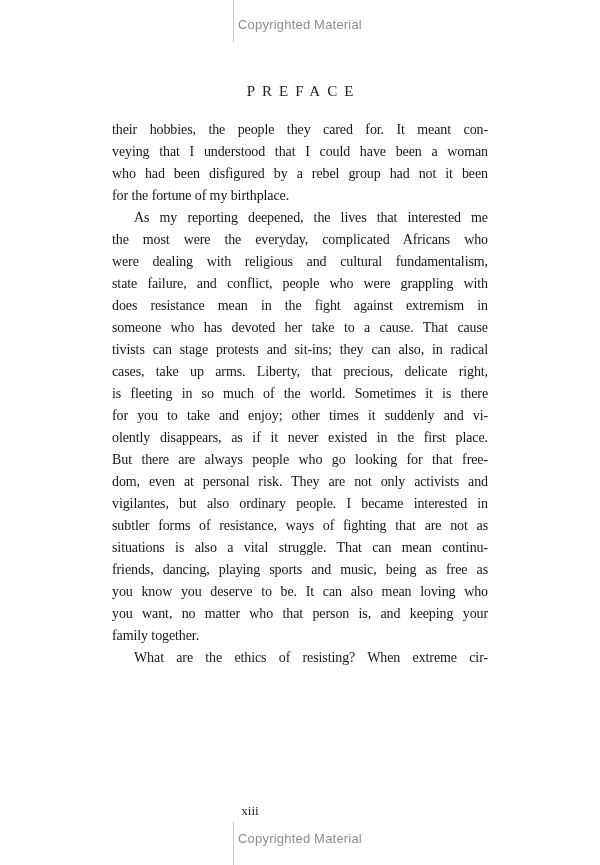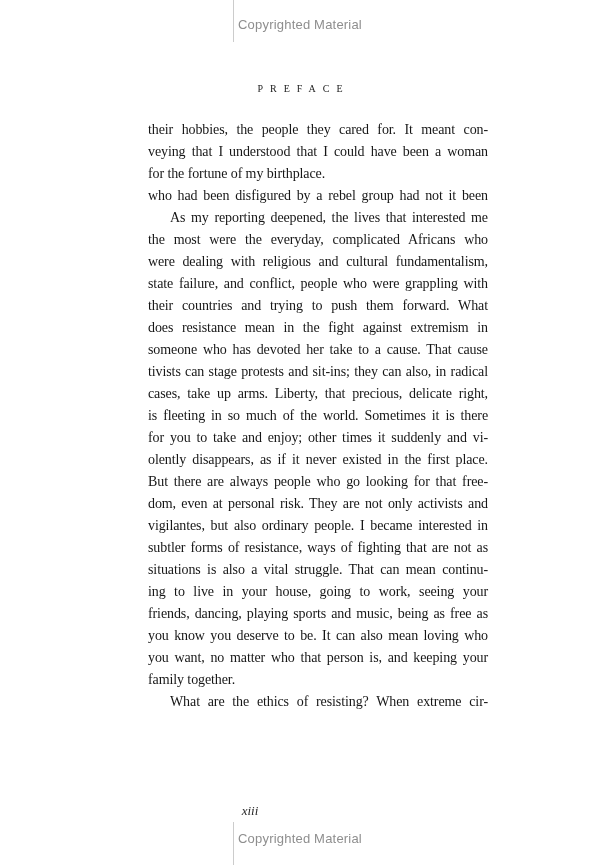--- a/index.html
+++ b/index.html
@@ -34,92 +34,88 @@
   .edge-line.bottom { top: 822px; height: 43px; }
   .preface-header {
     position: absolute;
     top: 83px;
     left: 0;
     width: 600px;
     margin: 0;
     text-align: center;
     font-family: "Liberation Serif", serif;
     font-weight: 400;
-    font-size: 10px;
+    font-size: 15px;
     letter-spacing: 7px;
     text-indent: 7px;
     color: #222222;
   }
   .body-text {
     position: absolute;
     left: 112px;
     top: 119px;
     width: 376px;
     font-size: 14px;
     line-height: 22px;
     letter-spacing: -0.1px;
     color: #161616;
   }
   .line {
     height: 22px;
     text-align: left;
     white-space: normal;
-    margin-left: 36px;
   }
   .line.justify {
     text-align: justify;
     text-align-last: justify;
   }
   .line.indent {
     text-indent: 22px;
     font-family: Liberation Serif, serif;
   }
   .page-number {
     position: absolute;
     top: 803px;
     left: 0;
     width: 500px;
     text-align: center;
     font-size: 13px;
-    font-style: italic;
     color: #2a2a2a;
   }
 </style>
 </head>
 <body>
 
 <div class="copyright top">Copyrighted Material</div>
 
 <div class="edge-line top"></div>
 
 <h1 class="preface-header">PREFACE</h1>
 
 <div class="body-text" id="body-lines">
     <div class="line justify">their hobbies, the people they cared for. It meant con-</div>
     <div class="line justify">veying that I understood that I could have been a woman</div>
+    <div class="line justify">who had been disfigured by a rebel group had not it been</div>
     <div class="line">for the fortune of my birthplace.</div>
-    <div class="line justify">who had been disfigured by a rebel group had not it been</div>
     <div class="line justify indent">As my reporting deepened, the lives that interested me</div>
     <div class="line justify">the most were the everyday, complicated Africans who</div>
     <div class="line justify">were dealing with religious and cultural fundamentalism,</div>
     <div class="line justify">state failure, and conflict, people who were grappling with</div>
-    <div class="line justify">their countries and trying to push them forward. What</div>
     <div class="line justify">does resistance mean in the fight against extremism in</div>
     <div class="line justify">someone who has devoted her take to a cause. That cause</div>
     <div class="line justify">tivists can stage protests and sit-ins; they can also, in radical</div>
     <div class="line justify">cases, take up arms. Liberty, that precious, delicate right,</div>
     <div class="line justify">is fleeting in so much of the world. Sometimes it is there</div>
     <div class="line justify">for you to take and enjoy; other times it suddenly and vi-</div>
     <div class="line justify">olently disappears, as if it never existed in the first place.</div>
     <div class="line justify">But there are always people who go looking for that free-</div>
     <div class="line justify">dom, even at personal risk. They are not only activists and</div>
     <div class="line justify">vigilantes, but also ordinary people. I became interested in</div>
     <div class="line justify">subtler forms of resistance, ways of fighting that are not as</div>
     <div class="line justify">situations is also a vital struggle. That can mean continu-</div>
-    <div class="line justify">ing to live in your house, going to work, seeing your</div>
     <div class="line justify">friends, dancing, playing sports and music, being as free as</div>
     <div class="line justify">you know you deserve to be. It can also mean loving who</div>
     <div class="line justify">you want, no matter who that person is, and keeping your</div>
     <div class="line">family together.</div>
     <div class="line justify indent">What are the ethics of resisting? When extreme cir-</div>
   </div>
 
 <div class="page-number">xiii</div>
 
 <div class="edge-line bottom"></div>

